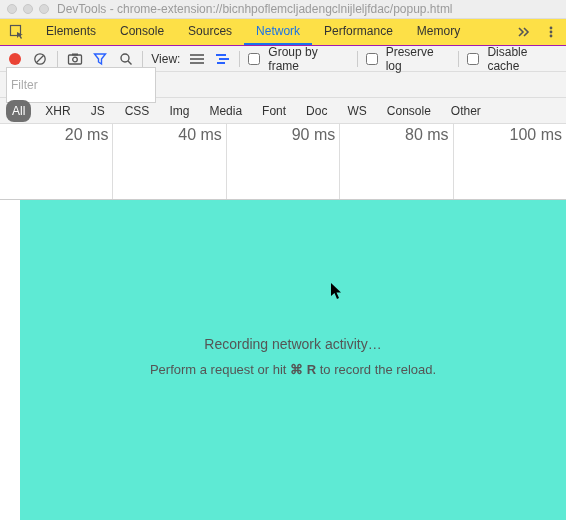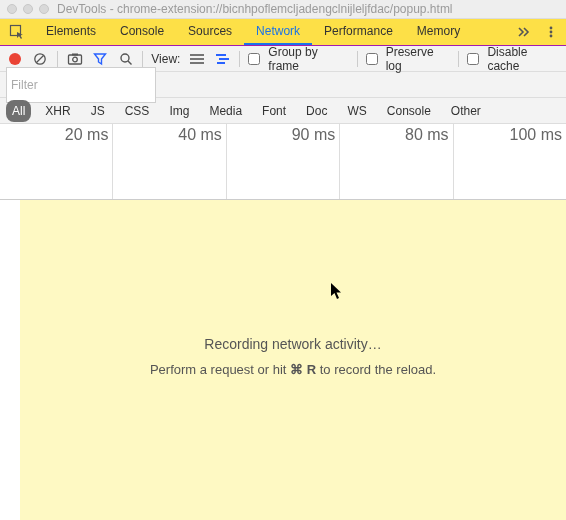--- a/index.html
+++ b/index.html
@@ -158,21 +158,21 @@
   .timeline-label {
     position: absolute;
     top: 2px;
     right: 4px;
     font-size: 16px;
     color: #666;
   }
   .body-area {
     height: 320px;
     position: relative;
-    background: #fef9c3;
+    background: #5eead4;
     margin-left: 20px;
   }
   .empty-state {
     position: absolute;
     left: 0; right: 0;
     top: 136px;
     text-align: center;
   }
   .empty-line1 {
     font-size: 14px;

